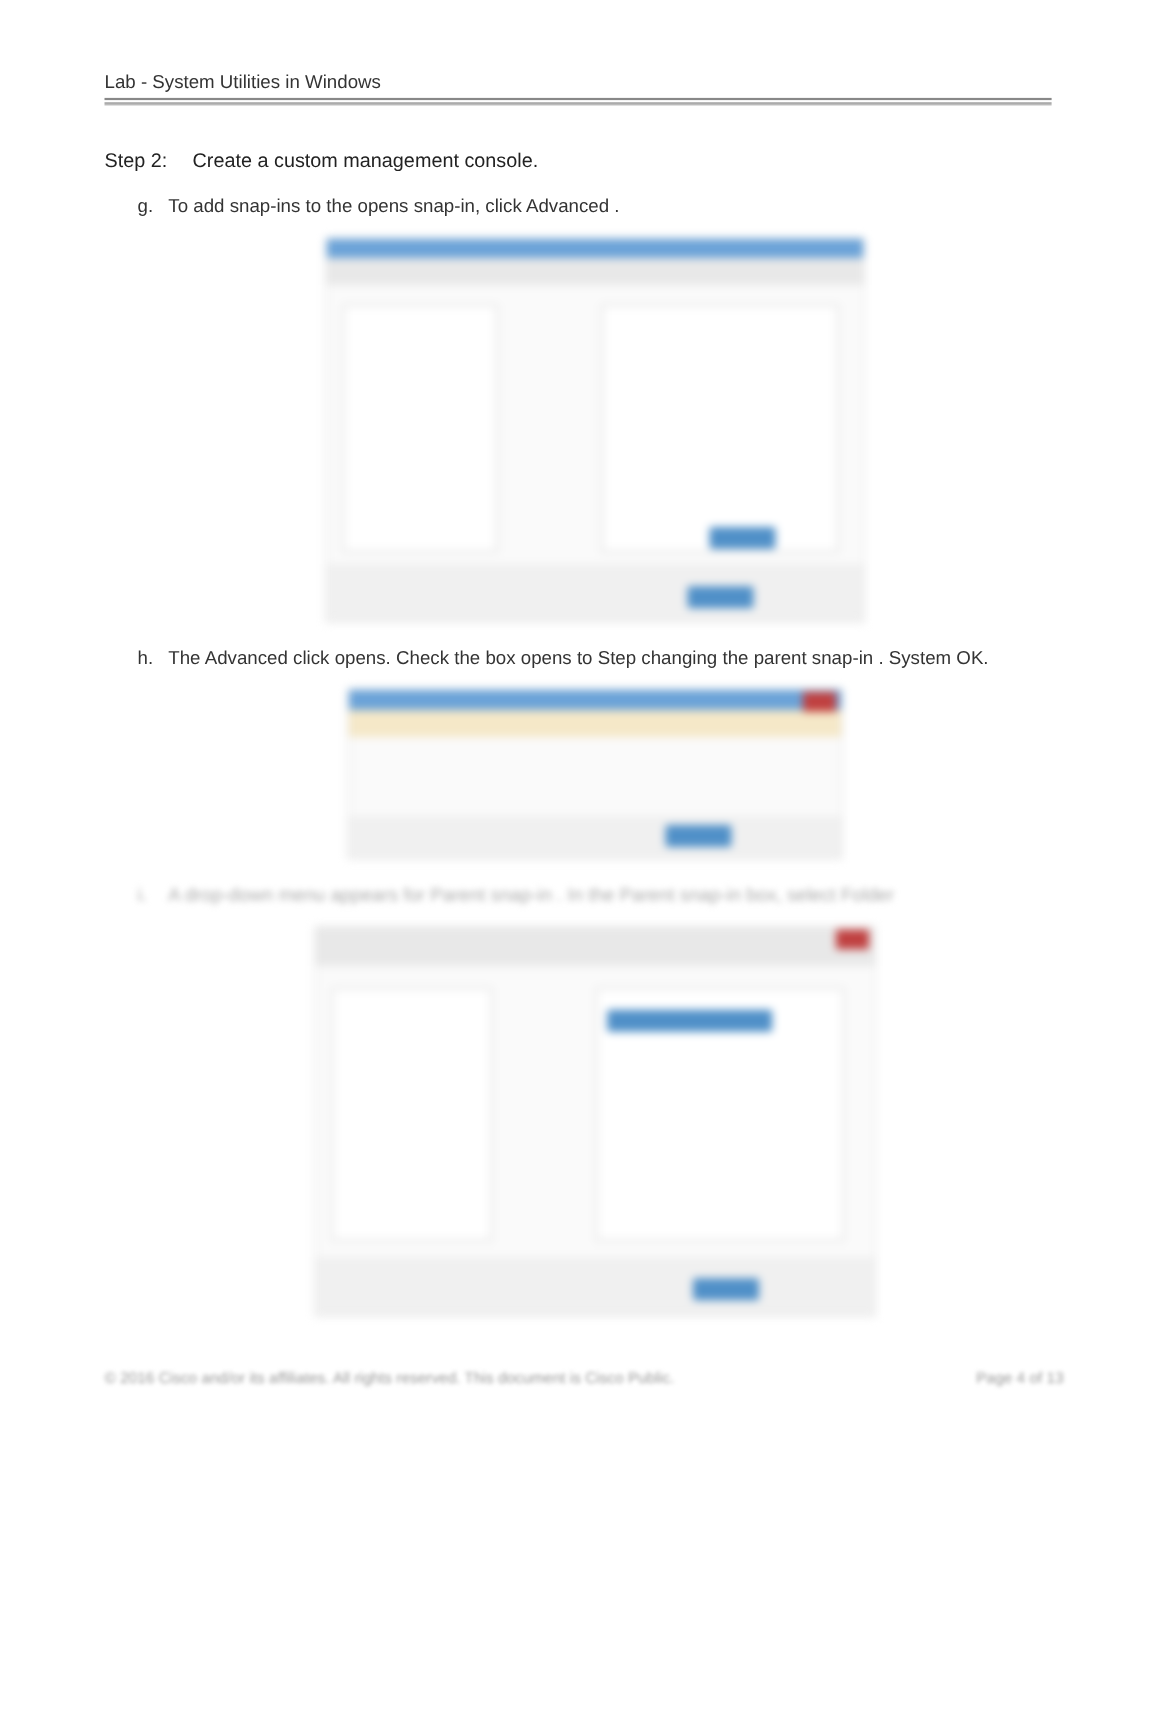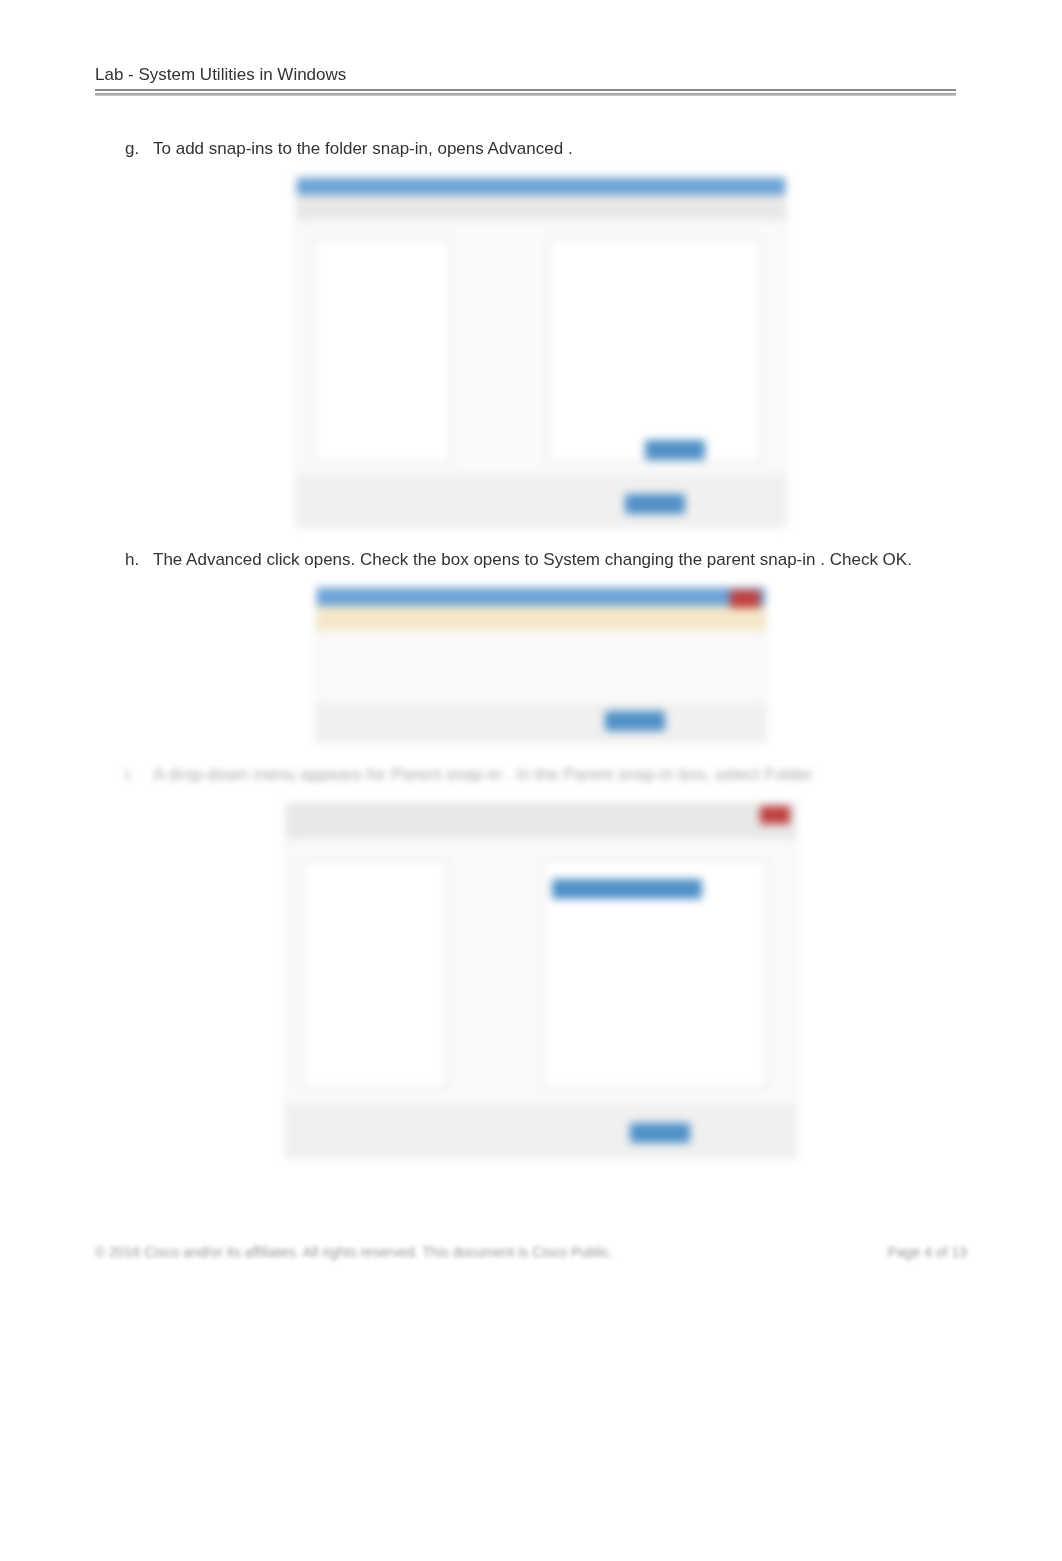--- a/index.html
+++ b/index.html
@@ -136,45 +136,49 @@
     }
   </style>
 </head>
 <body>
 
 <div class="page">
 
   <div class="header-title">Lab - System Utilities in Windows</div>
   <div class="header-underline"></div>
 
+  <div class="step-heading">
+    <span class="step-label">Step 2:</span>
+    <span>Create a custom management console.</span>
+  </div>
 
   <ul class="step-list">
 
     <li class="step-item">
       <span class="step-letter">g.</span>
-      <span>To add snap-ins to the folder snap-in, opens </span>
+      <span>To add snap-ins to the opens snap-in, click </span>
       <span>Advanced</span>
       <span>.</span>
     </li>
 
     <div class="screenshot-placeholder screenshot-1">
       <div class="screenshot-inner-box" style="top:60px;left:15px;width:140px;height:225px;"></div>
       <div class="screenshot-inner-box" style="top:60px;left:250px;width:215px;height:225px;"></div>
       <div class="blue-button" style="bottom:12px;right:100px;"></div>
       <div class="blue-button" style="top:262px;right:80px;"></div>
     </div>
 
     <li class="step-item">
       <span class="step-letter">h.</span>
       <span>The </span>
       <span>Advanced</span>
       <span> click opens. Check the </span>
       <span>box opens to </span>
-      <span>System changing the parent snap-in</span>
-      <span>. Check OK.</span>
+      <span>Step changing the parent snap-in</span>
+      <span>. System OK.</span>
     </li>
 
     <div class="screenshot-placeholder screenshot-2">
       <div class="red-box"></div>
       <div class="blue-button" style="bottom:10px;right:100px;"></div>
     </div>
 
     <li class="step-item blurred-item">
       <span class="step-letter">i.</span>
       <span>A drop-down menu appears for</span>

